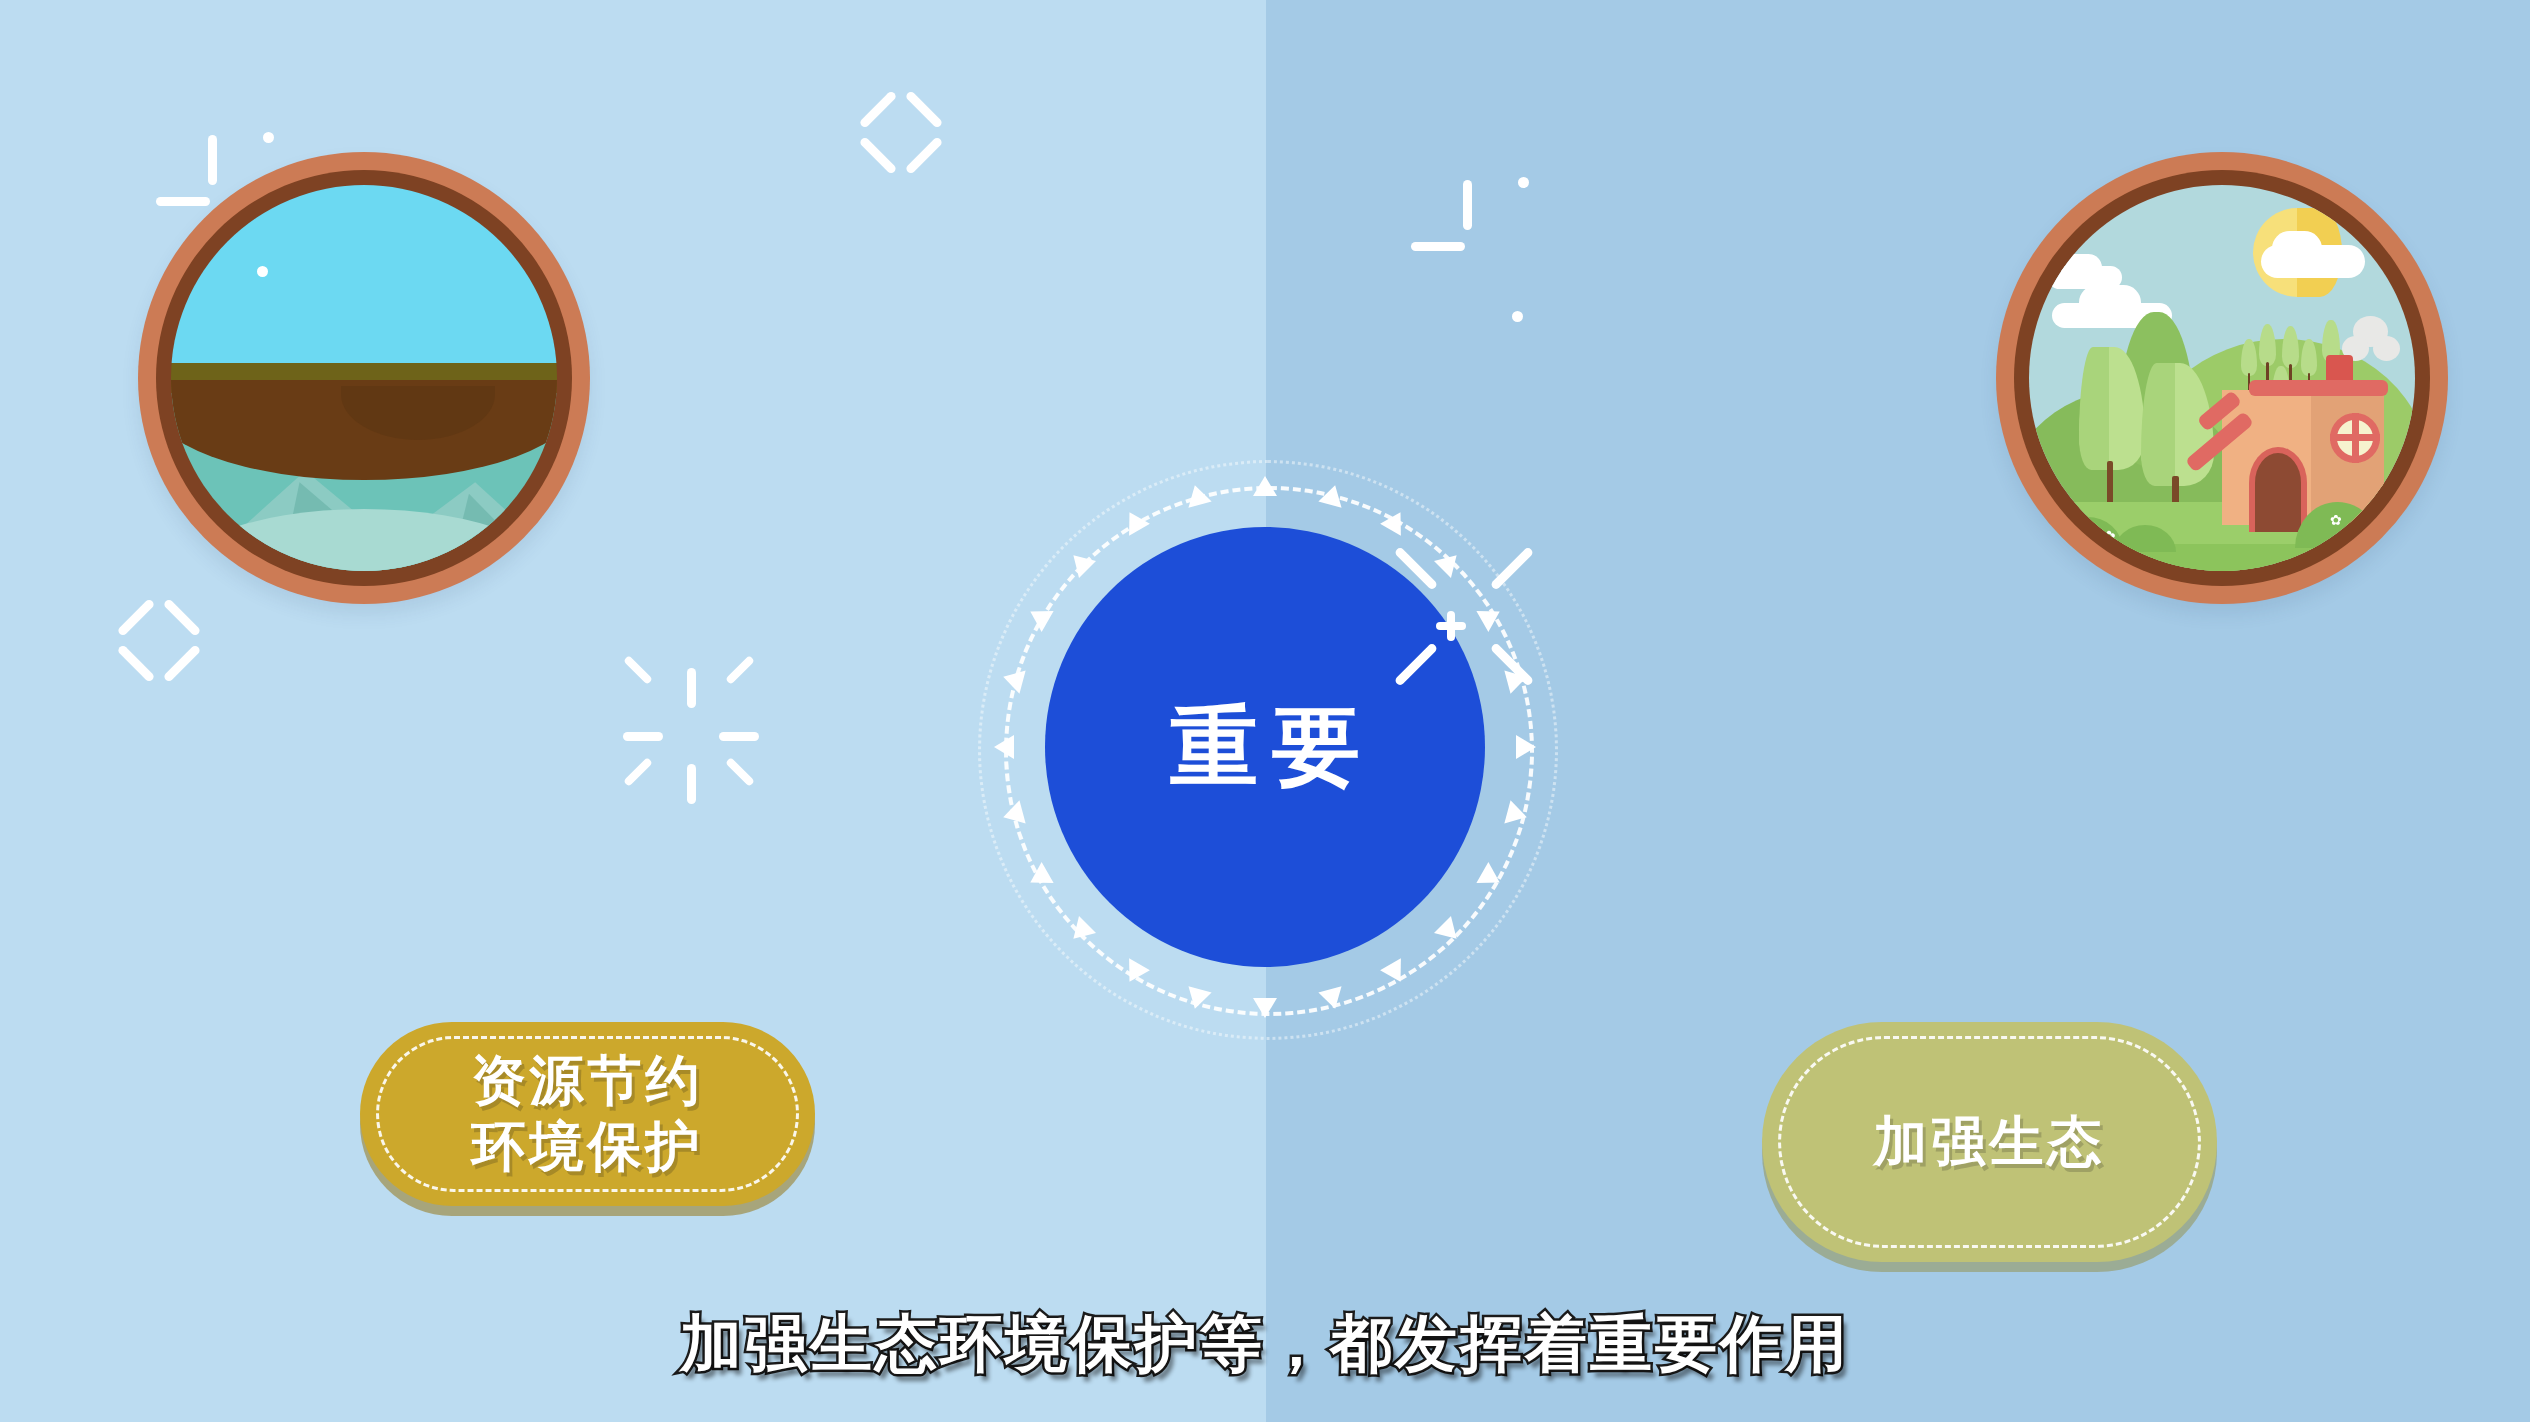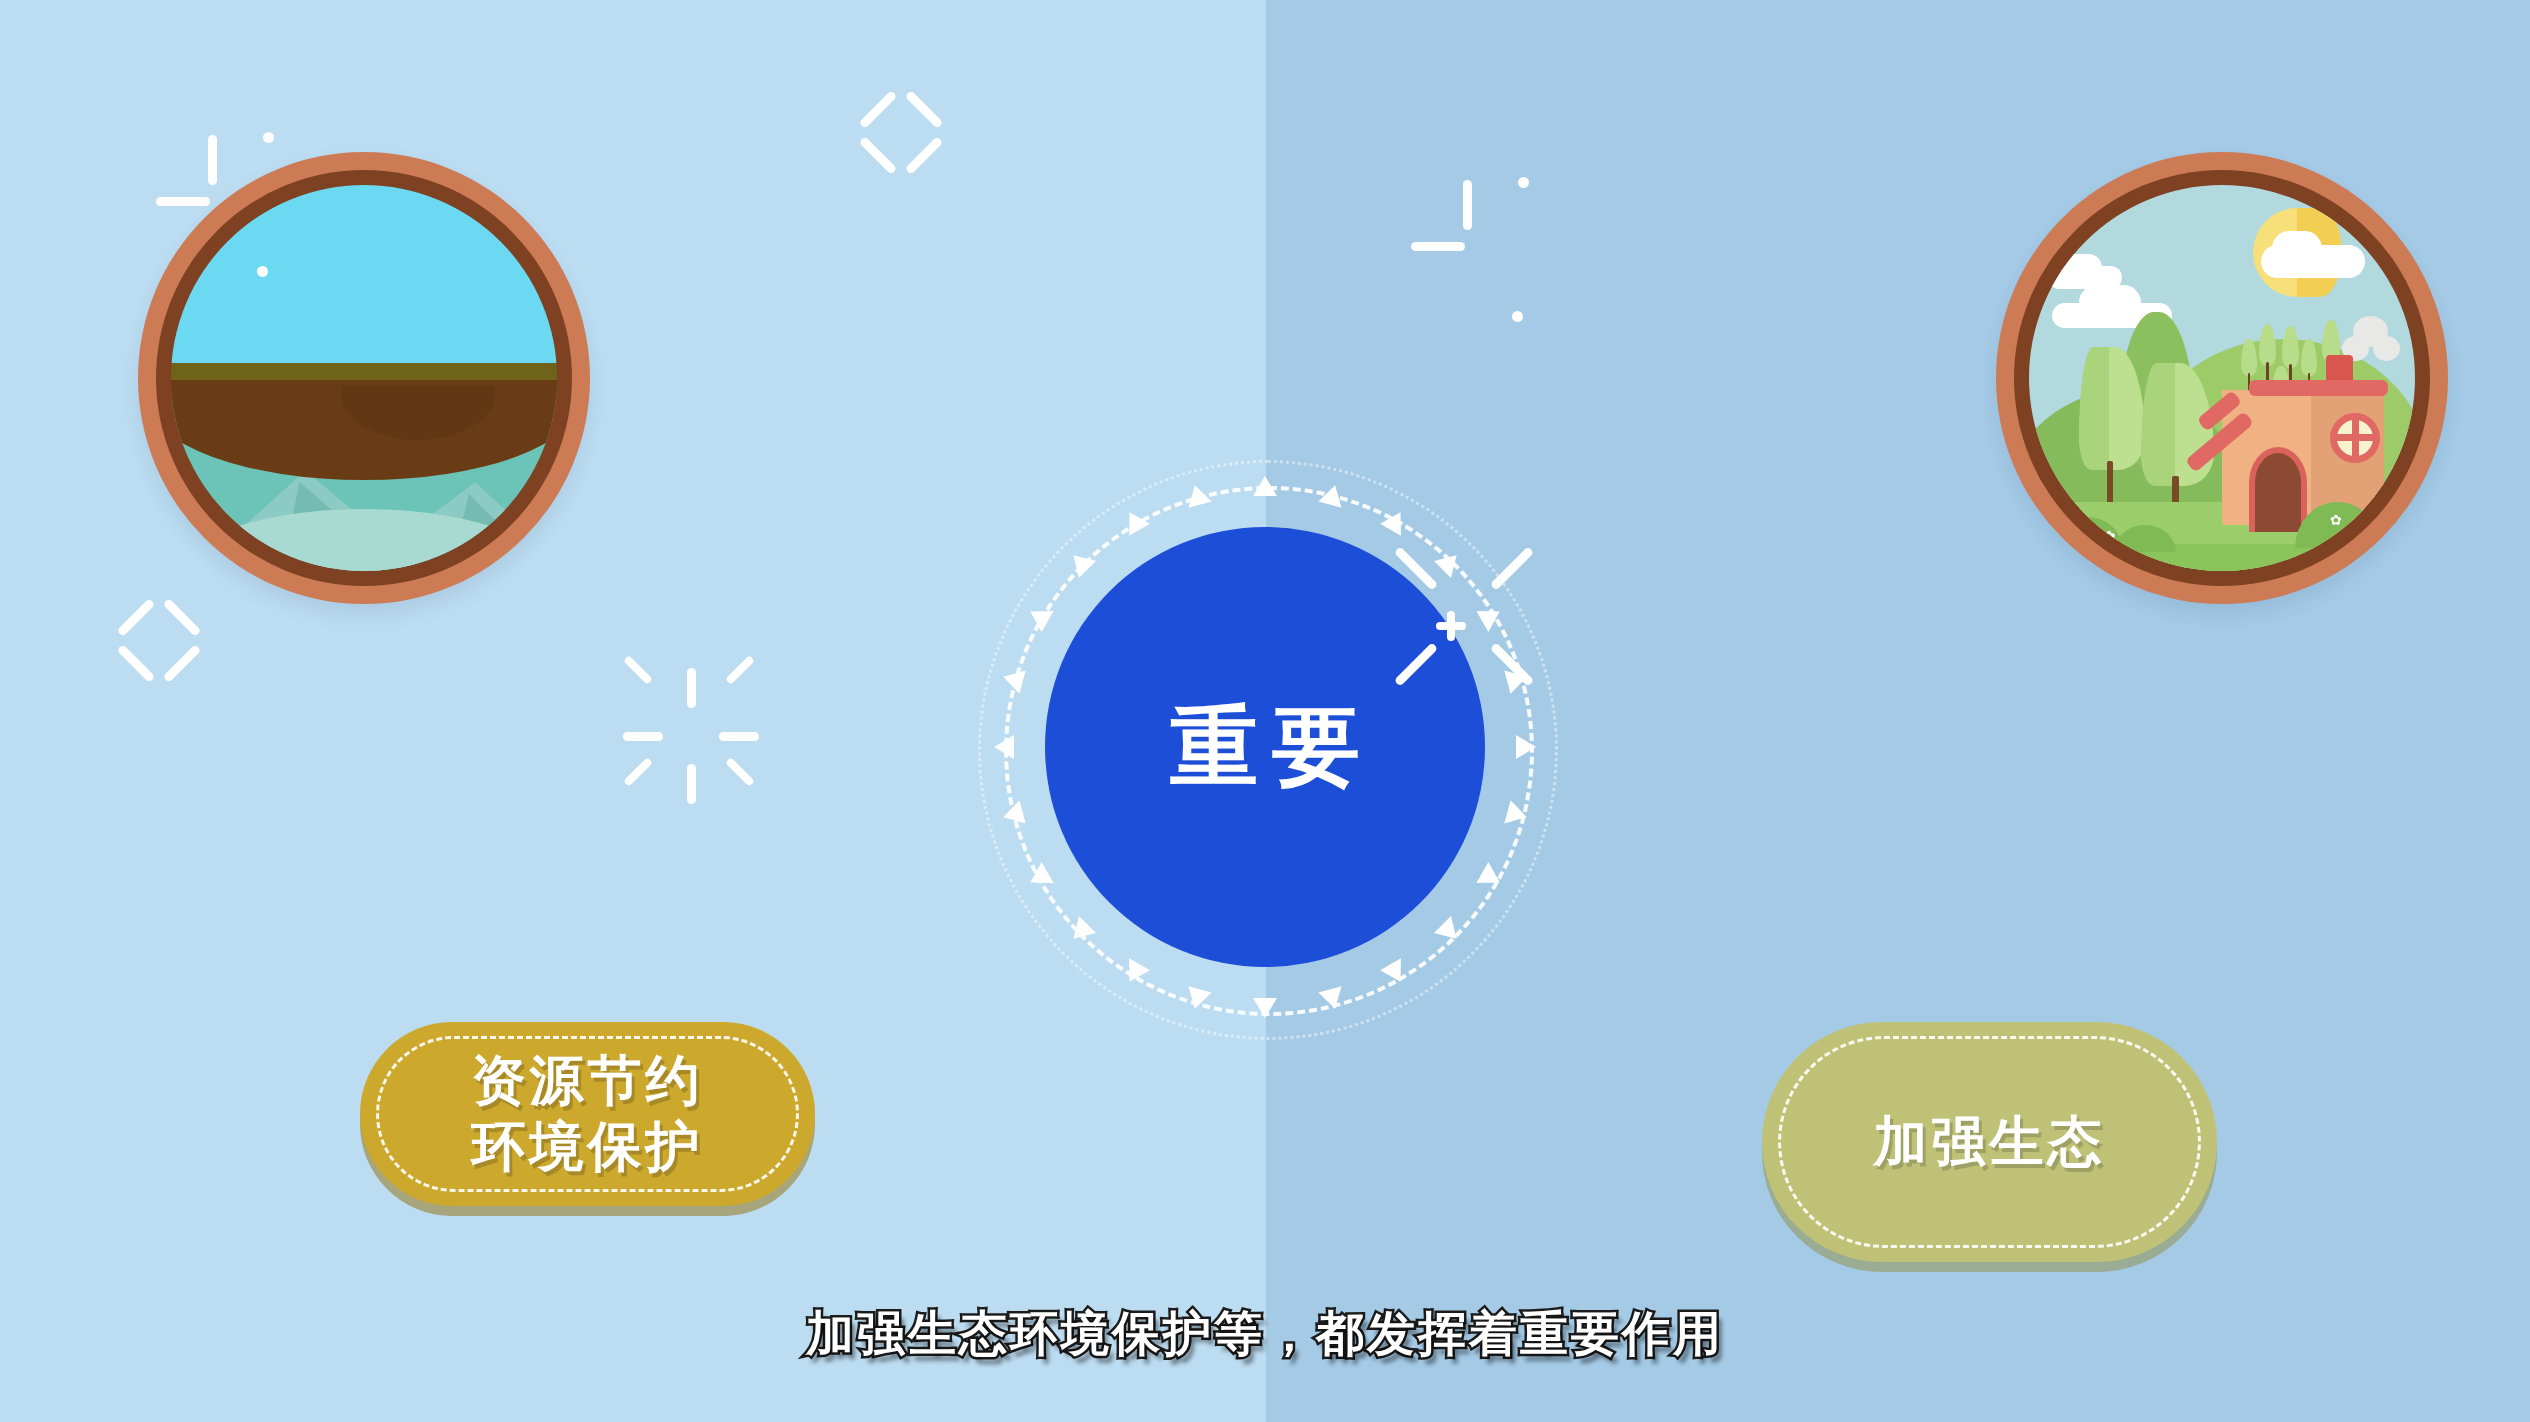--- a/index.html
+++ b/index.html
@@ -121,21 +121,21 @@
   .pill span{color:#FFFFFF;font-weight:700;font-size:54px;letter-spacing:4px;
         line-height:1.22;text-shadow:3px 4px 0 rgba(90,80,30,.33);z-index:2;}
   #pill-left{left:360px;top:1022px;width:455px;height:184px;background:#CCA82C;
         box-shadow:0 10px 0 rgba(150,120,25,.55);}
   #pill-right{left:1762px;top:1022px;width:455px;height:240px;background:#BFC276;
         box-shadow:0 10px 0 rgba(150,152,95,.6);}
   #pill-right span{text-shadow:3px 4px 0 rgba(120,122,80,.45);}
 
   
   #subtitle{position:absolute;left:0;top:1302px;width:100%;text-align:center;
-      color:#FFFFFF;font-weight:700;font-size:48px;letter-spacing:3px;
+      color:#FFFFFF;font-weight:700;font-size:62px;letter-spacing:3px;
       -webkit-text-stroke:5px #1b1b1b;
       paint-order:stroke fill;
       text-shadow:5px 7px 4px rgba(0,0,0,.45);}
 
   
   .sparkle{position:absolute;}
   .sparkle i{position:absolute;background:#FFFFFF;border-radius:99px;
       left:50%;top:50%;transform-origin:50% 50%;}
   .dot{position:absolute;background:#FFFFFF;border-radius:50%;}
 </style>

